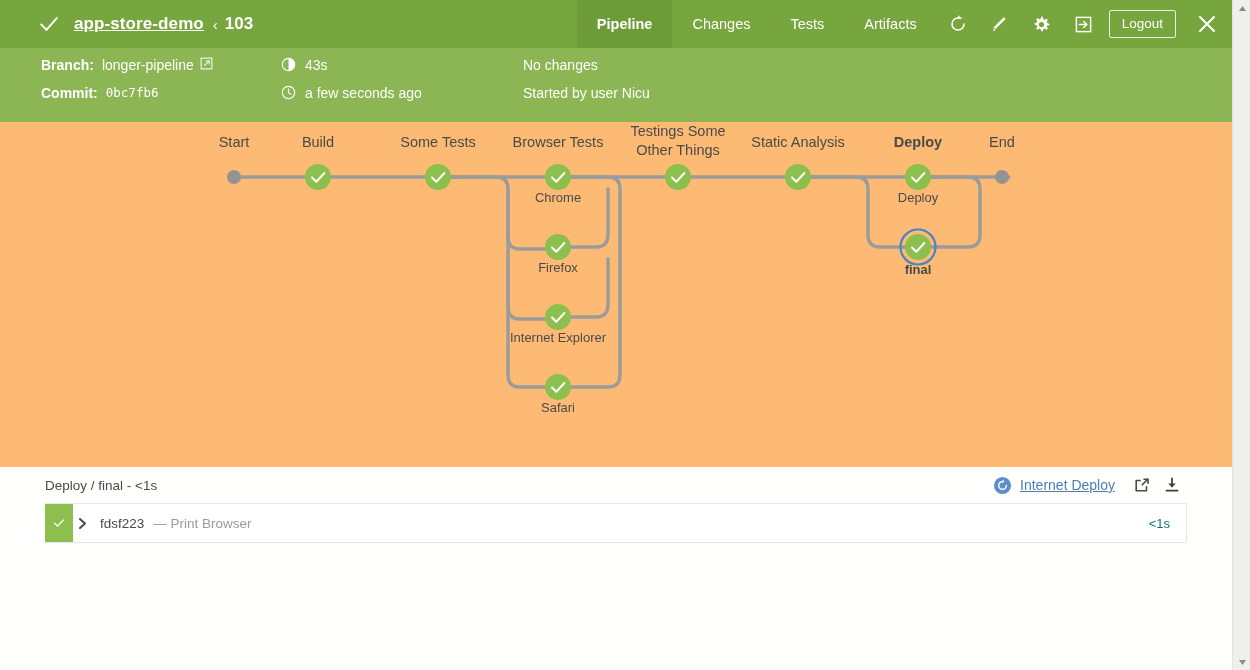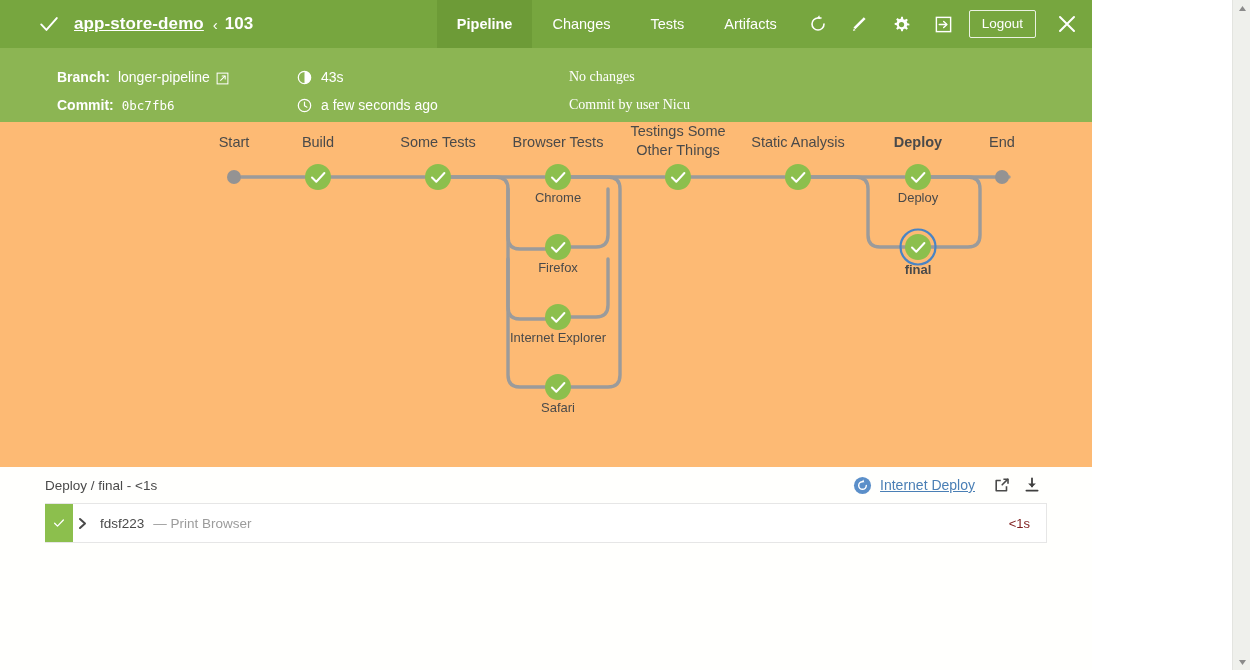--- a/index.html
+++ b/index.html
@@ -11,21 +11,21 @@
     width: 1250px;
     height: 670px;
     font-family: "Liberation Sans", sans-serif;
     overflow: hidden;
     position: relative;
     color: #4a4a4a;
   }
   .app {
     position: absolute;
     left: 0; top: 0;
-    width: 1092px;
+    width: 1232px;
     height: 670px;
     background: #fffffd;
     overflow: hidden;
   }
 
   
   .top-bar {
     position: relative;
     height: 48px;
     background: #77a63f;
@@ -116,23 +116,22 @@
   .meta-band {
     height: 74px;
     background: #8cb553;
     color: #fff;
     position: relative;
     font-size: 14px;
   }
   .meta-col { position: absolute; }
   .meta-row {
     display: flex;
-    align-items: flex-end;
+    align-items: flex-start;
     height: 28px;
-    margin-left: 16px;
   }
   .meta-label {
     font-weight: bold;
     margin-right: 8px;
   }
   .meta-val { color: #fff; }
   .mono { font-family: "DejaVu Sans Mono", monospace; font-size: 12.5px; }
   .ext-link-sm { margin-left: 6px; display: inline-flex; }
   .meta-ico { margin-right: 9px; display: inline-flex; flex: 0 0 auto; }
 
@@ -218,21 +217,21 @@
   }
   .step-desc {
     font-size: 13.5px;
     color: #9b9b9b;
     margin-left: 9px;
   }
   .step-dur {
     margin-left: auto;
     padding-right: 16px;
     font-size: 13px;
-    color: #7f1d1d;
+    color: #0f766e;
   }
 
   
   .scrollbar {
     position: absolute;
     right: 0; top: 0;
     width: 18px;
     height: 670px;
     background: #eff0ec;
     border-left: 1px solid #e3e4e0;
@@ -344,26 +343,26 @@
         <span class="meta-ico">
           <svg width="15" height="15" viewBox="0 0 16 16">
             <circle cx="8" cy="8" r="6.6" fill="none" stroke="#fff" stroke-width="1.3"></circle>
             <path d="M8 4.3 V8.2 L10.6 9.8" fill="none" stroke="#fff" stroke-width="1.3" stroke-linecap="round" stroke-linejoin="round"></path>
           </svg>
         </span>
         <span class="meta-val">a few seconds ago</span>
       </div>
     </div>
 
-    <div class="meta-col" style="left:553px; top:9px;font-family:Liberation Serif, serif;">
+    <div class="meta-col" style="left:523px; top:9px;">
       <div class="meta-row">
         <span class="meta-val">No changes</span>
       </div>
       <div class="meta-row">
-        <span class="meta-val">Commit by user Nicu</span>
+        <span class="meta-val">Started by user Nicu</span>
       </div>
     </div>
   </div>
 
   <div class="graph-area">
     <svg width="1232" height="345" viewBox="0 0 1232 345">
       <g fill="none" stroke="#9b9b9b" stroke-width="3.4" stroke-linecap="round">
 
         <path d="M241 55 H311"></path>
         <path d="M325 55 H431"></path>

